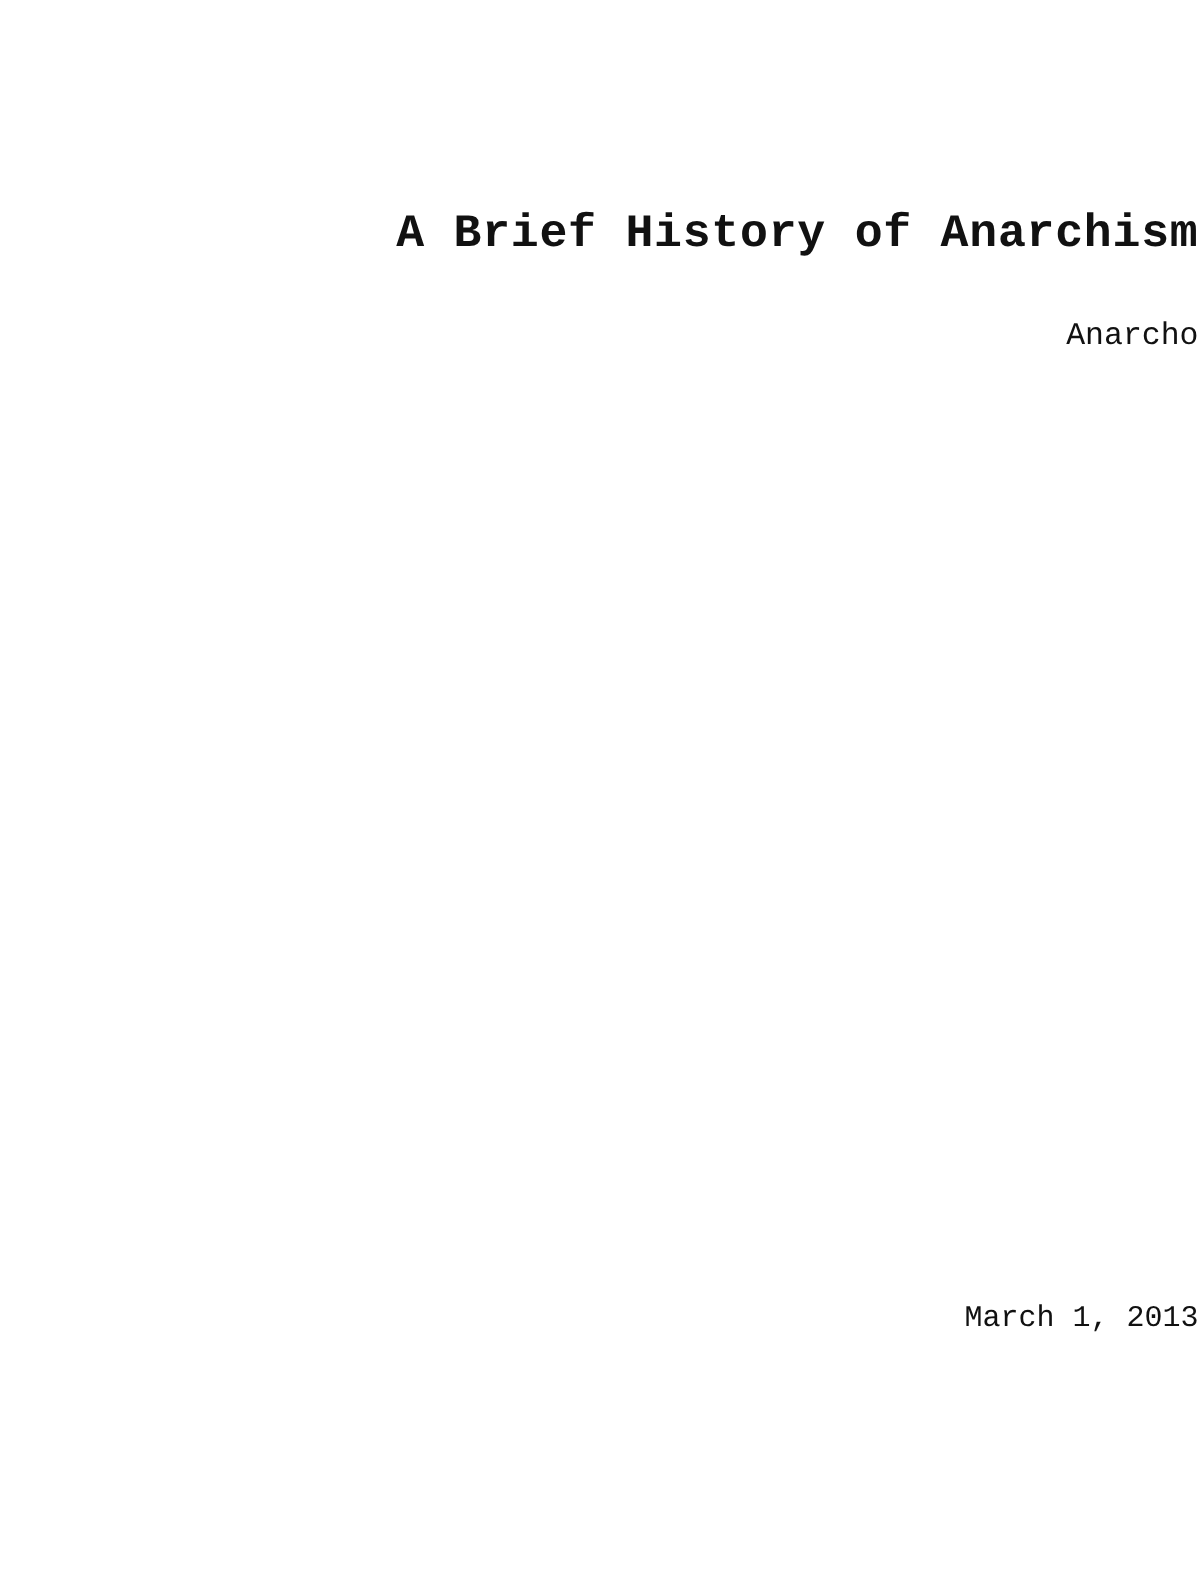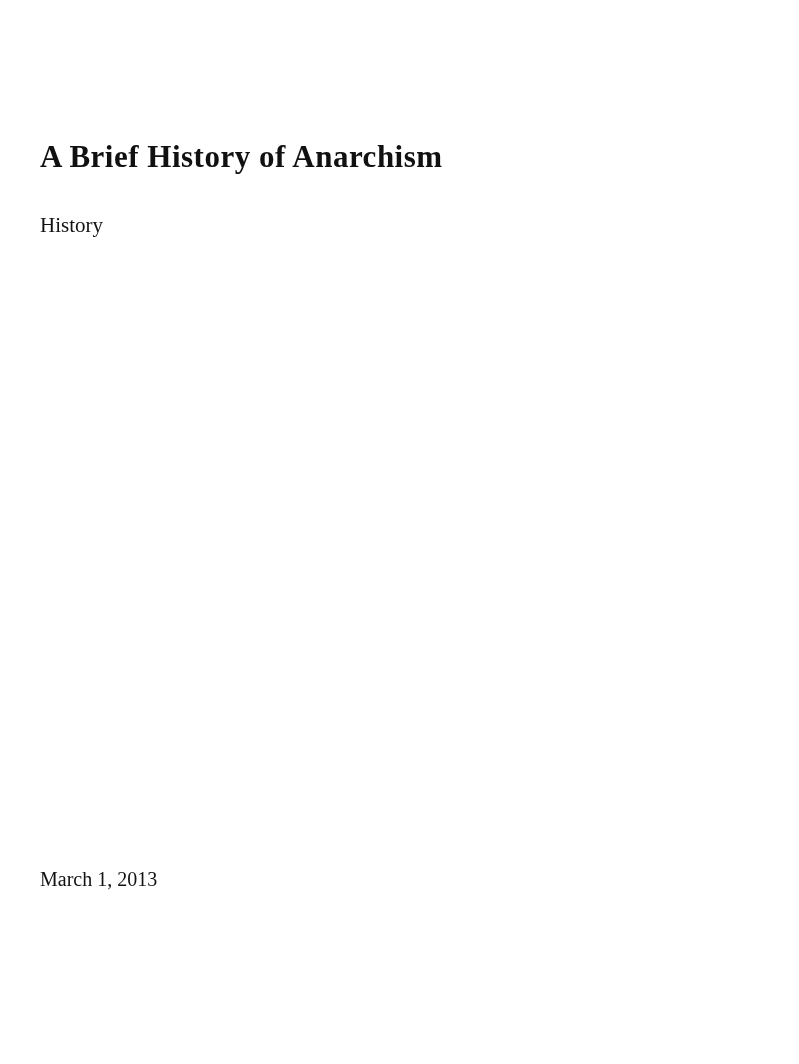--- a/index.html
+++ b/index.html
@@ -16,21 +16,22 @@
     font-family: "Liberation Serif", "DejaVu Serif", serif;
     color: #111111;
   }
   
   .content {
     position: absolute;
     left: 40px;
     top: 0;
     width: 759px;
     height: 1024px;
-    text-align: left;
+    text-align: right;
+    font-family: Liberation Mono, monospace;
   }
   .doc-title {
     position: absolute;
     top: 139px;
     left: 0;
     width: 100%;
     font-size: 31px;
     font-weight: bold;
     letter-spacing: 0.5px;
     line-height: 1.15;
@@ -53,16 +54,16 @@
     font-weight: normal;
     line-height: 1.15;
   }
 </style>
 </head>
 <body>
 
 <div class="page">
   <div class="content">
     <div class="doc-title">A Brief History of Anarchism</div>
-    <div class="doc-author">History</div>
+    <div class="doc-author">Anarcho</div>
     <div class="doc-date">March 1, 2013</div>
   </div>
 </div>
 
 </body></html>

